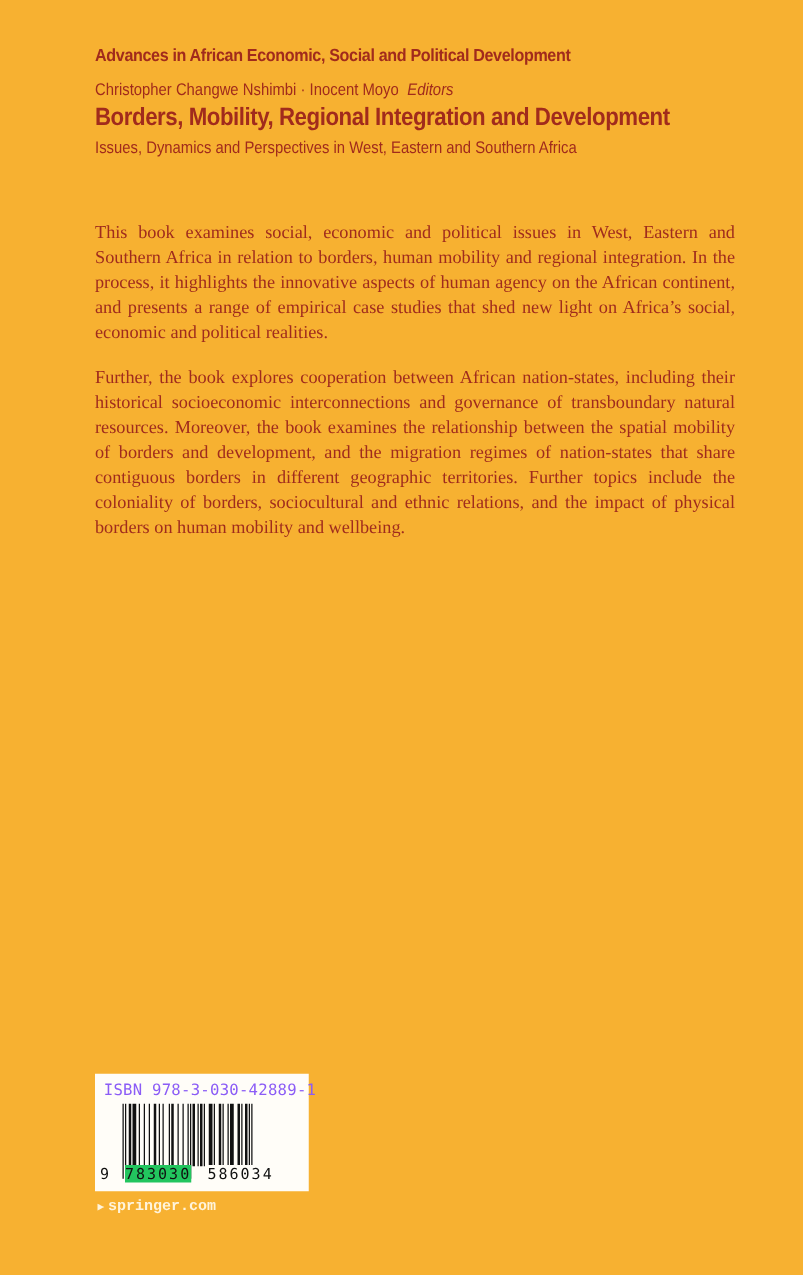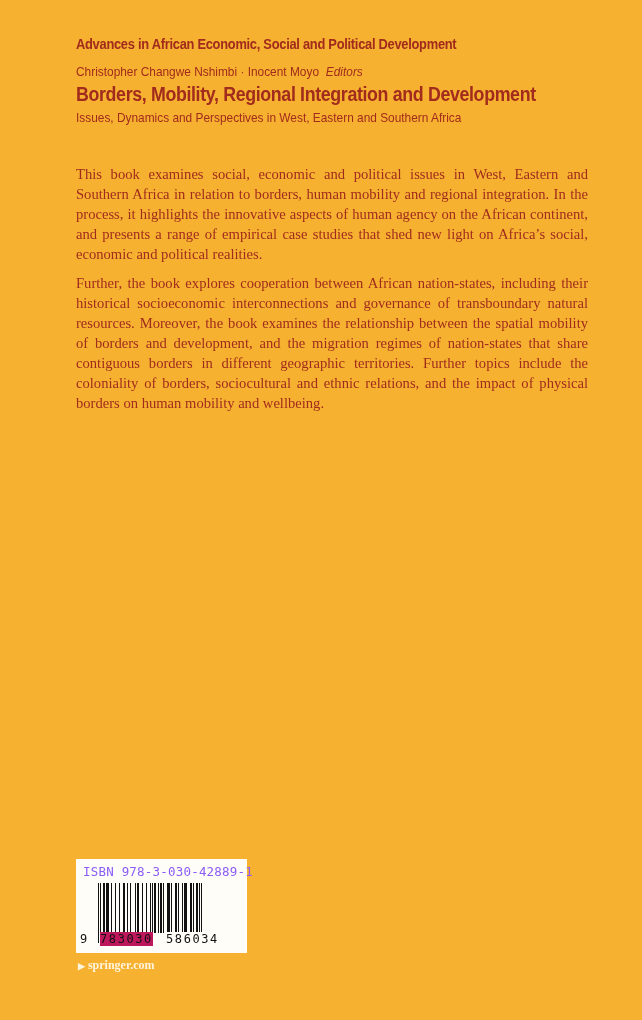--- a/index.html
+++ b/index.html
@@ -39,21 +39,21 @@
     font-family: "Liberation Sans", sans-serif;
     font-size: 13.5px; color: #a12b1c;
     transform: scaleX(0.88); transform-origin: left;
     white-space: nowrap;
   }
   .blurb {
     position: absolute; left: 76px; top: 160px; width: 512px;
     font-size: 14.6px; line-height: 20px;
     text-align: justify; color: #a02c1d;
   }
-  .blurb p { margin: 4px 0 9px 0; }
+  .blurb p { margin: 16px 0 9px 0; }
   .isbn-box {
     position: absolute; left: 76px; top: 859px;
     width: 171px; height: 94px; background: #fffdf8;
     box-sizing: border-box;
   }
   .isbn-label {
     position: absolute; left: 7px; top: 5px;
     font-family: "DejaVu Sans Mono", monospace; font-size: 12.5px;
     color: #8b5cf6; white-space: nowrap; letter-spacing: 0.2px;
   }
@@ -62,25 +62,25 @@
     display: flex; align-items: flex-start;
   }
   .bars span { display: block; height: 50px; }
   .bars span.g { height: 60px; }
   .isbn-digits {
     position: absolute; left: 4px; top: 73px;
     font-family: "DejaVu Sans Mono", monospace; font-size: 12px;
     color: #111; white-space: nowrap;
   }
   .isbn-digits .lead { position: absolute; left: 0; }
-  .isbn-digits .g1 { position: absolute; left: 20px; letter-spacing: 1.6px; background:#be185d; }
+  .isbn-digits .g1 { position: absolute; left: 20px; letter-spacing: 1.6px; background:#22c55e; }
   .isbn-digits .g2 { position: absolute; left: 86px; letter-spacing: 1.6px; background:#fffdf8; }
   .springer {
     position: absolute; left: 78px; top: 958px;
-    font-family: Liberation Serif, serif; font-weight: bold;
+    font-family: Liberation Mono, monospace; font-weight: bold;
     font-size: 12px; color: #fff4dc; white-space: nowrap;
   }
   .springer .arrow { font-size: 9px; margin-right: 3px; }
 </style>
 </head>
 <body>
 
 <div class="series">Advances in African Economic, Social and Political Development</div>
 
 <div class="editors">

